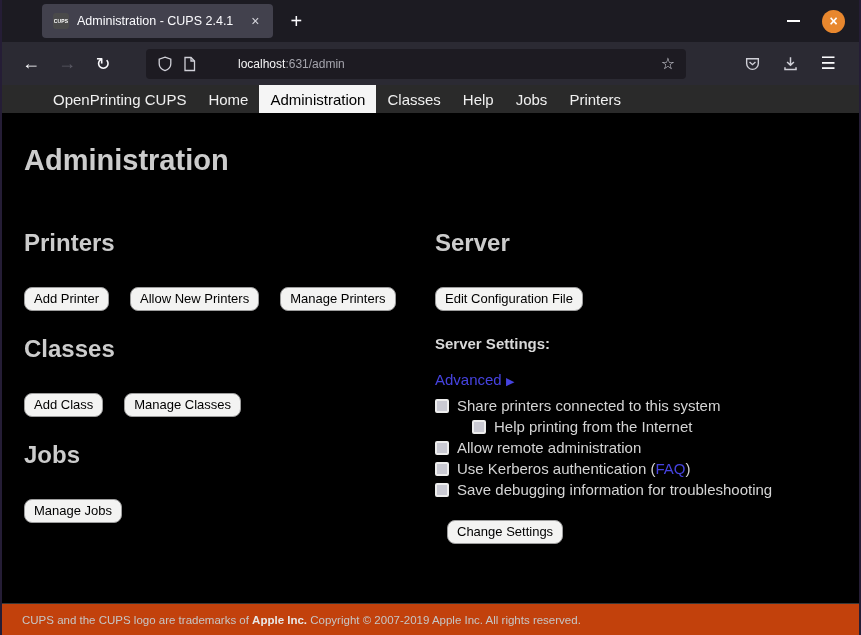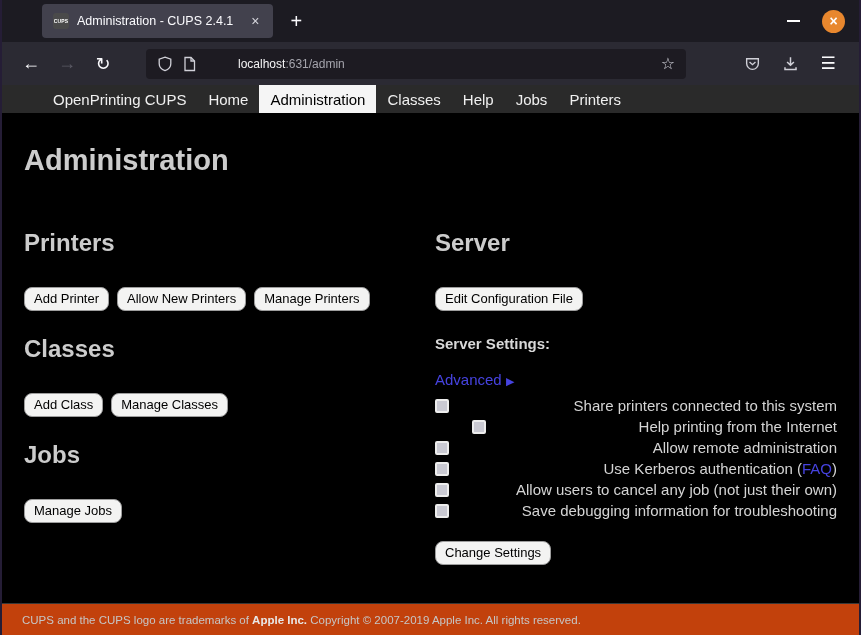--- a/index.html
+++ b/index.html
@@ -68,38 +68,38 @@
   .nav-item { display: flex; align-items: center; padding: 0 11px; cursor: pointer; }
   .nav-item.active { background: #f5f5f5; color: #000; }
 
   
   .content { padding: 0 22px; color: #d4d4d4; }
   .page-title { color: #cccccc; font-size: 29px; line-height: 34px; font-weight: bold; margin-top: 30px; }
   .columns { display: flex; margin-top: 52px; }
   .col-left { width: 411px; flex: none; }
   .col-right { flex: 1; }
   h2.sec { color: #cccccc; font-size: 24px; line-height: 28px; font-weight: bold; margin: 0 0 30px 0; }
-  .btn-row { display: flex; gap: 8px; margin-bottom: 24px; }
+  .btn-row { display: flex; gap: 21px; margin-bottom: 24px; }
   .btn {
     background: #f3f3f2; color: #000; border: 1px solid #9d9d9d; border-radius: 8px;
     font-family: "Liberation Sans", sans-serif; font-size: 13px; padding: 3px 9px;
     line-height: 16px; white-space: nowrap; cursor: pointer;
   }
   .settings-label { font-size: 15px; font-weight: bold; color: #d8d8d8; margin: 16px 0 0 0; }
   a.link { text-decoration: none; cursor: pointer; }
   .advanced { margin-top: 19px; font-size: 15px; }
   .adv-arrow { font-size: 11px; }
   .checks { margin-top: 7px; }
-  .check-row { display: flex; align-items: center; gap: 8px; height: 21px; font-size: 15px; justify-content: space-between; }
+  .check-row { display: flex; align-items: center; gap: 8px; height: 21px; font-size: 15px; }
   .check-row.indent { margin-left: 37px; }
   .checkbox {
     appearance: none; -webkit-appearance: none; width: 14px; height: 14px; flex: none;
     background: #c9c9d2; border: 2px solid #ededed; border-radius: 2px; margin: 0;
   }
-  .change-row { margin-top: 20px; }
+  .change-row { margin-top: 20px; margin-left: 12px; }
 
   
   .footer {
     position: absolute; left: 0; right: 0; bottom: 0; height: 32px;
     background: #c2410c; border-top: 1px solid #383838;
     display: flex; align-items: center; padding-left: 20px;
     color: #c6c6c6; font-size: 11.5px;
   }
   .footer b { color: #e8e8e8; }
   svg { display: block; }
@@ -219,24 +219,20 @@
           <div class="check-row">
             <input type="checkbox" class="checkbox" style="">
             <span>Allow remote administration</span>
           </div>
           <div class="check-row">
             <input type="checkbox" class="checkbox" style="">
             <span><span>Use Kerberos authentication (</span><a class="link" style="color:#4643e0">FAQ</a><span>)</span></span>
           </div>
           <div class="check-row">
             <input type="checkbox" class="checkbox" style="">
-            <span>Allow users to cancel any job (not just their own)</span>
-          </div>
-          <div class="check-row">
-            <input type="checkbox" class="checkbox" style="">
             <span>Save debugging information for troubleshooting</span>
           </div>
         </div>
 
         <div class="btn-row change-row">
           <button class="btn">Change Settings</button>
         </div>
       </div>
 
     </div>

